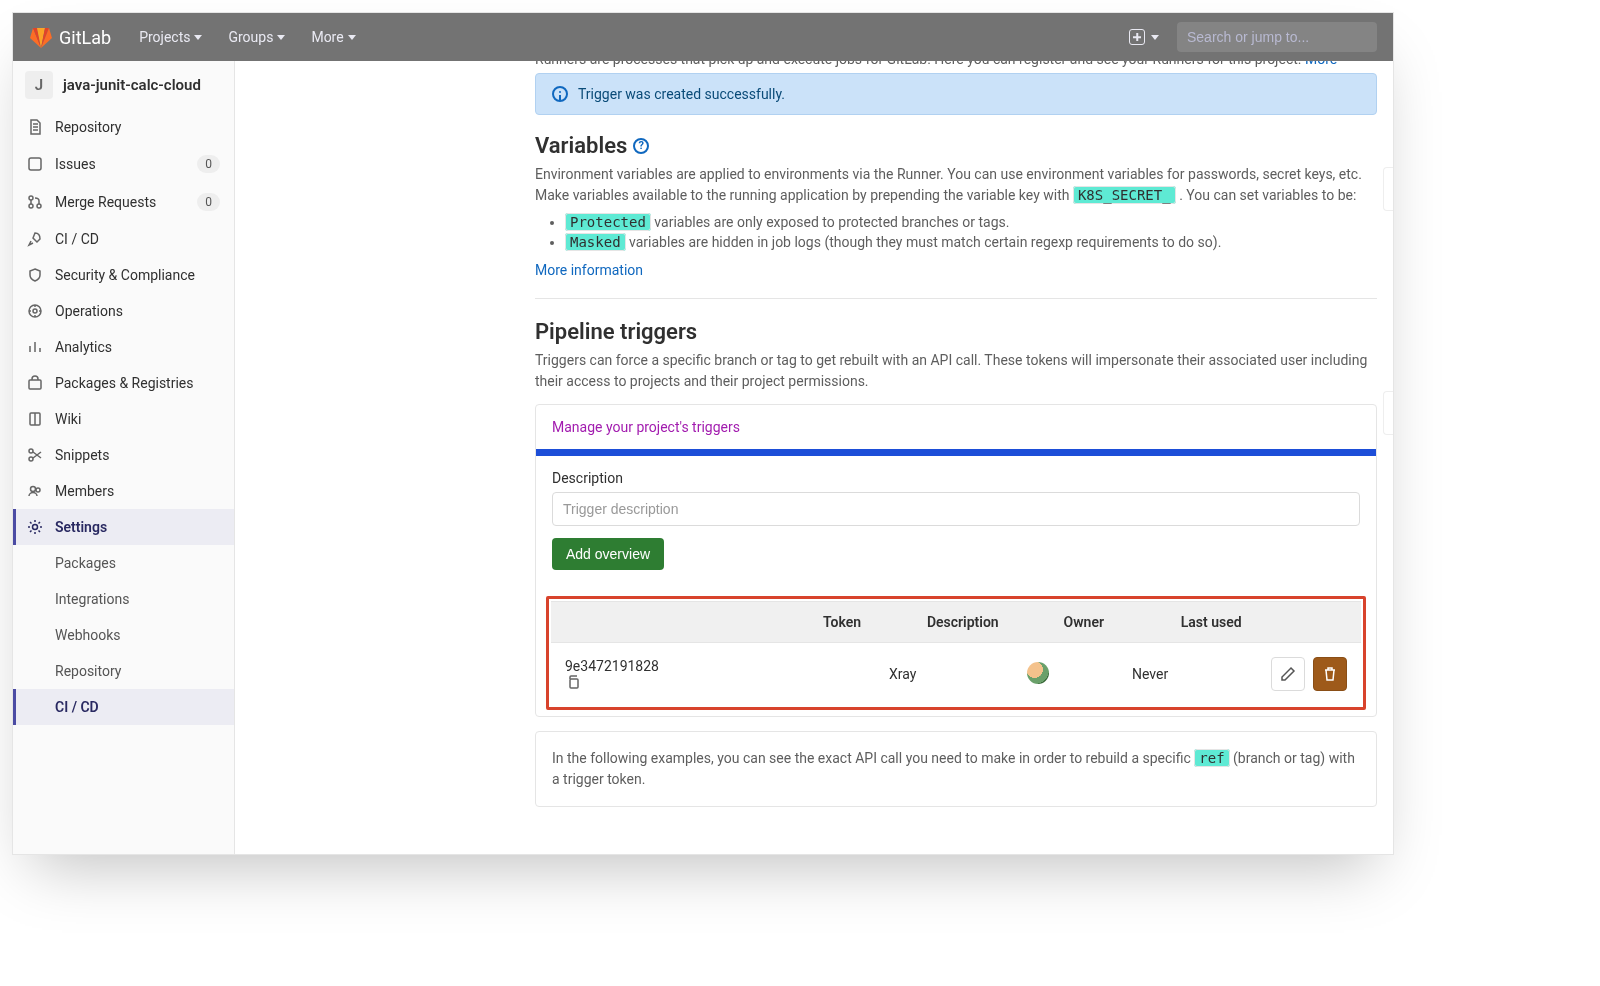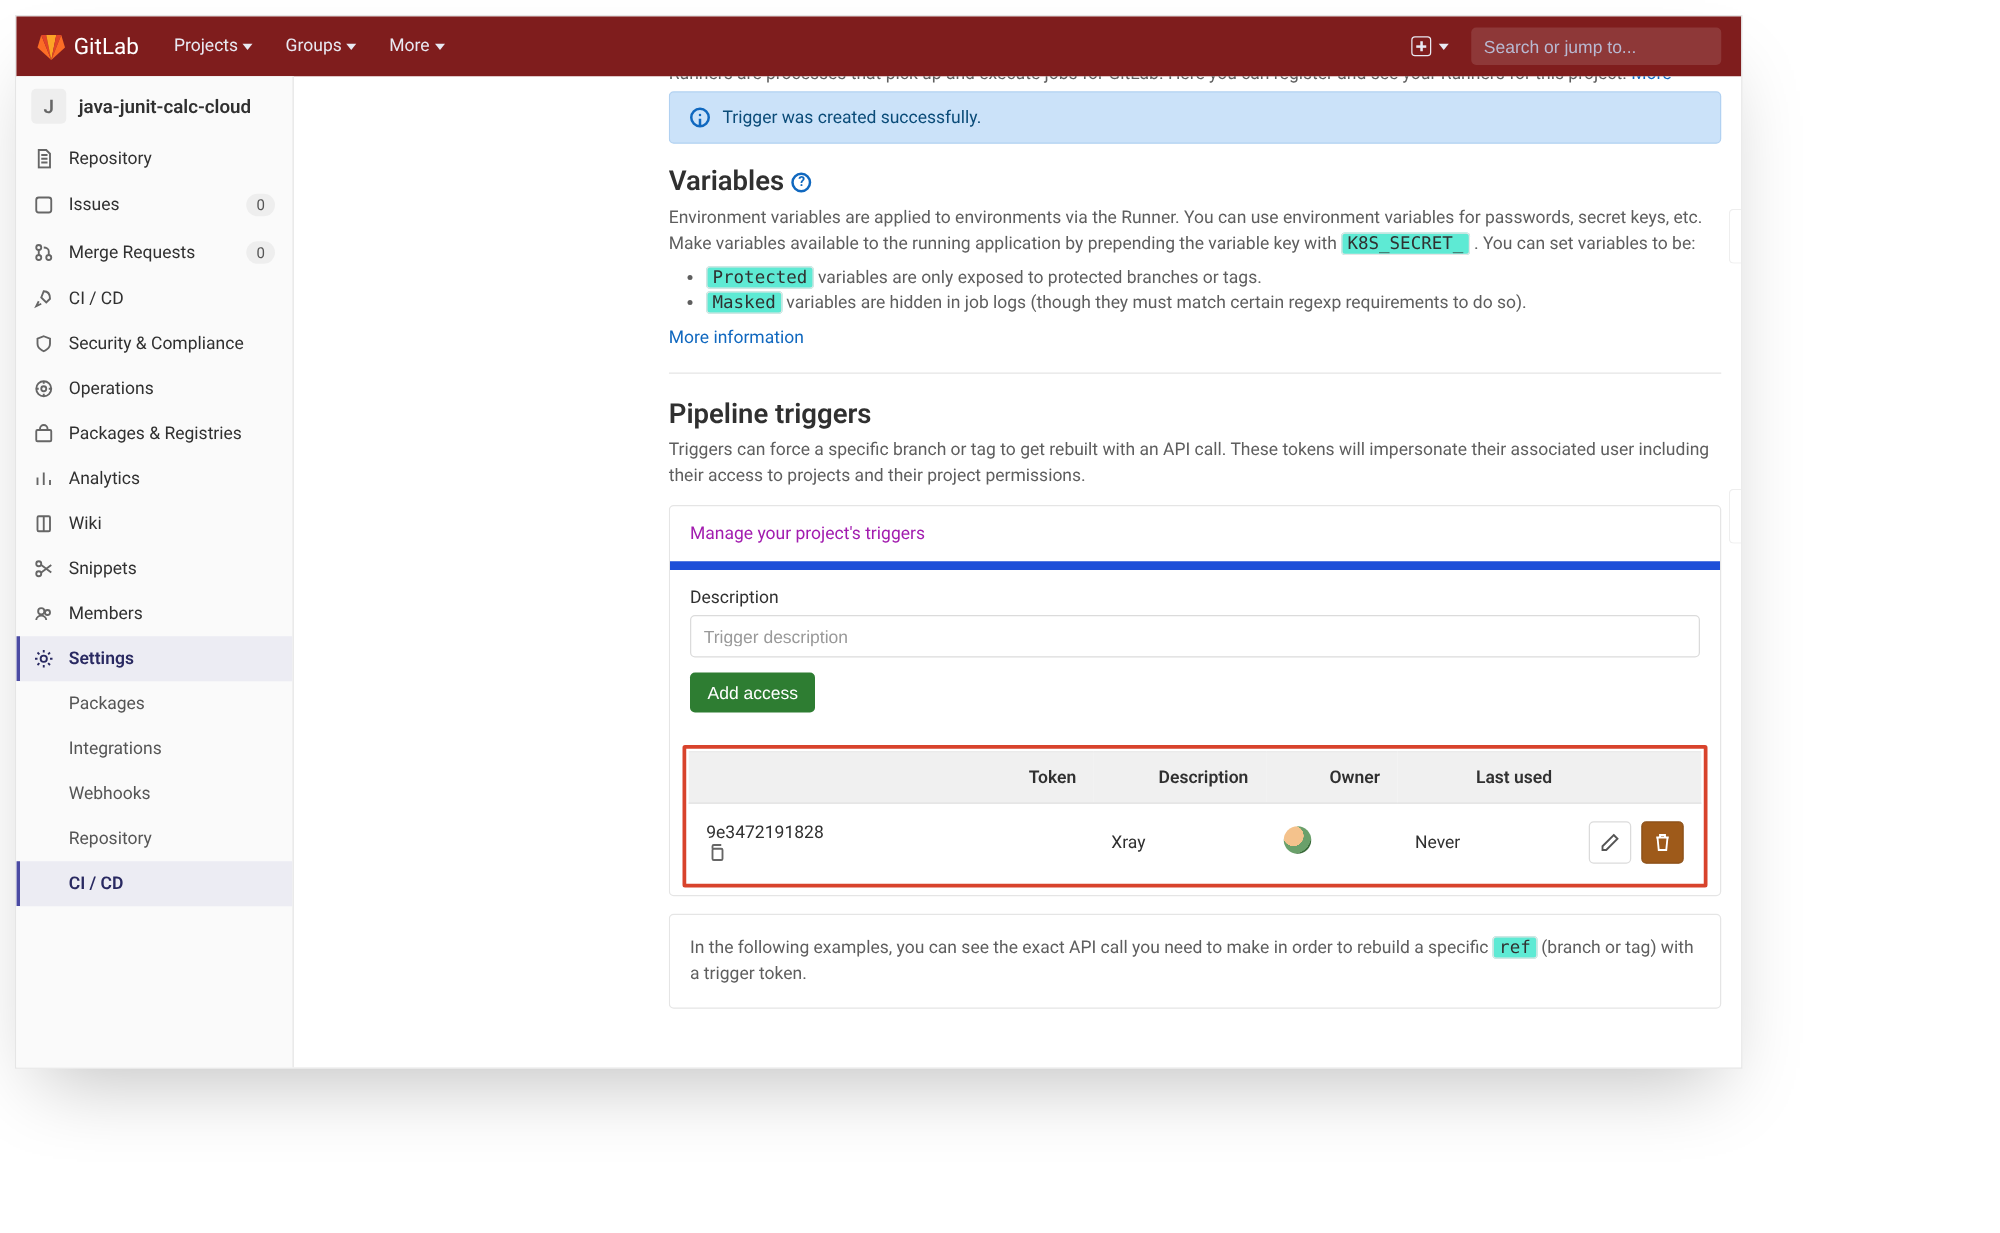--- a/index.html
+++ b/index.html
@@ -29,21 +29,21 @@
   
   .stage {
     position: absolute;
     left: 12px;
     top: 12px;
   }
 
   
   .topnav {
     height: 48px;
-    background: #7f1d1d;
+    background: #737373;
     color: #fff;
     display: flex;
     align-items: center;
     padding: 0 16px;
     gap: 2px;
   }
   .logo {
     display: flex;
     align-items: center;
     gap: 6px;
@@ -348,33 +348,33 @@
                 <circle cx="8" cy="8" r="6"></circle>
                 <circle cx="8" cy="8" r="2"></circle>
                 <path d="M8 2v2M8 12v2M2 8h2M12 8h2"></path>
               </svg>
         </span>
         <span class="label">Operations</span>
       </div>
       <div class="side-item">
         <span class="icon">
           <svg width="16" height="16" viewBox="0 0 16 16" fill="none" stroke="currentColor" stroke-width="1.5">
+                <path d="M3 13V7M8 13V3M13 13V9"></path>
+              </svg>
+        </span>
+        <span class="label">Analytics</span>
+      </div>
+      <div class="side-item">
+        <span class="icon">
+          <svg width="16" height="16" viewBox="0 0 16 16" fill="none" stroke="currentColor" stroke-width="1.5">
                 <rect x="2" y="5" width="12" height="9" rx="1"></rect>
                 <path d="M5 5V4a3 3 0 016 0v1"></path>
               </svg>
         </span>
         <span class="label">Packages &amp; Registries</span>
-      </div>
-      <div class="side-item">
-        <span class="icon">
-          <svg width="16" height="16" viewBox="0 0 16 16" fill="none" stroke="currentColor" stroke-width="1.5">
-                <path d="M3 13V7M8 13V3M13 13V9"></path>
-              </svg>
-        </span>
-        <span class="label">Analytics</span>
       </div>
       <div class="side-item">
         <span class="icon">
           <svg width="16" height="16" viewBox="0 0 16 16" fill="none" stroke="currentColor" stroke-width="1.5">
                 <rect x="3" y="2" width="10" height="12" rx="1"></rect>
                 <path d="M8 2v12"></path>
               </svg>
         </span>
         <span class="label">Wiki</span>
       </div>
@@ -466,21 +466,21 @@
           <span>Pipeline triggers</span>
         </h2>
         <p class="sec-desc">Triggers can force a specific branch or tag to get rebuilt with an API call. These tokens will impersonate their associated user including their access to projects and their project permissions.</p>
 
         <div class="panel">
           <div class="panel-header">Manage your project's triggers</div>
           <div class="panel-body">
             <div class="form-label">Description</div>
             <input class="text-input" type="text" placeholder="Trigger description" style="">
             <br>
-            <button class="btn-primary">Add access</button>
+            <button class="btn-primary">Add overview</button>
           </div>
 
           <div style="padding: 12px 10px 6px 10px;">
             <div class="triggers-table-wrap">
               <table class="triggers">
                 <thead>
                   <tr>
                     <th style="width:40%">Token</th>
                     <th style="width:17%">Description</th>
                     <th style="width:13%">Owner</th>

